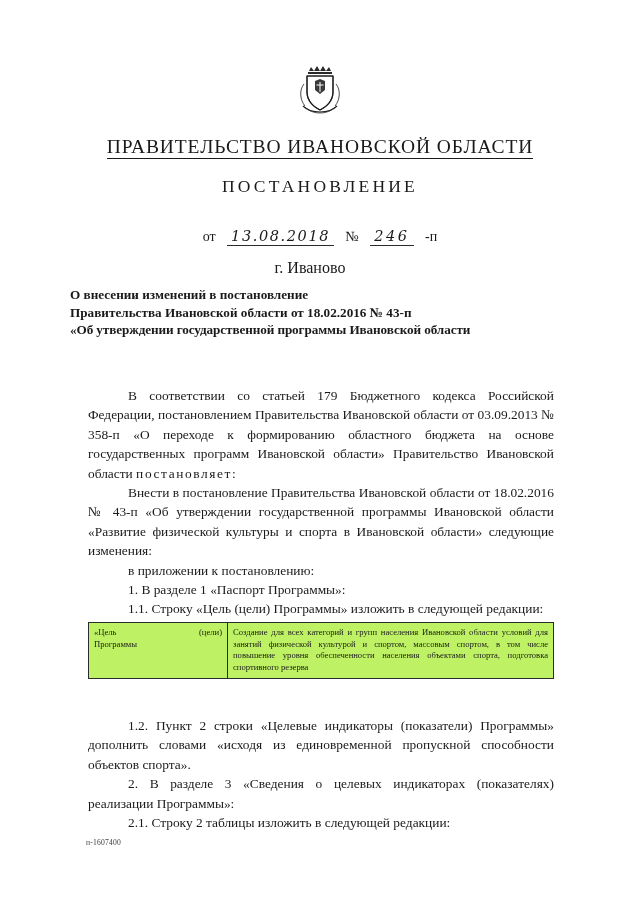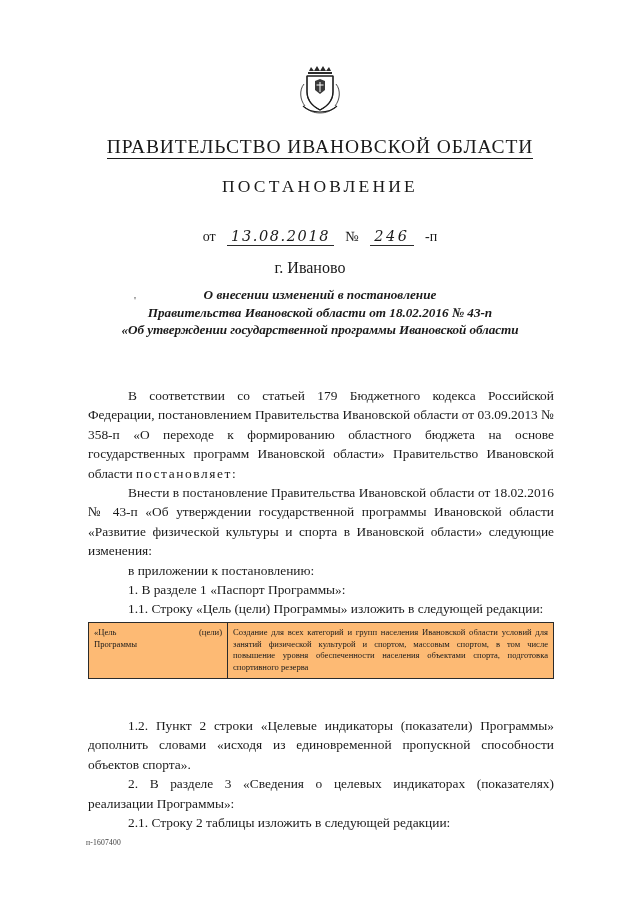--- a/index.html
+++ b/index.html
@@ -89,25 +89,24 @@
     width: 620px;
     text-align: center;
     font-size: 16px;
   }
   
   .subject {
     position: absolute;
     top: 286px;
     left: 70px;
     width: 500px;
-    text-align: center;
+    text-align: left;
     font-size: 13.2px;
     font-weight: bold;
     line-height: 17.5px;
-    font-style: italic;
   }
   .subject div { white-space: nowrap; }
   .subject .wide { letter-spacing: -0.1px; }
   .tick {
     position: absolute;
     left: 134px;
     top: 294px;
     font-size: 11px;
     color: #333;
   }
@@ -131,21 +130,21 @@
   
   .tbl-wrap {
     position: absolute;
     top: 622px;
     left: 88px;
     width: 466px;
   }
   table.ptable {
     border-collapse: collapse;
     width: 466px;
-    background: #fdba74;
+    background: #bef264;
   }
   table.ptable td {
     border: 1px solid #2b2b2b;
     vertical-align: top;
     padding: 4px 5px 5px 5px;
     font-size: 8.6px;
     line-height: 11.6px;
   }
   td.cell-label {
     width: 128px;

